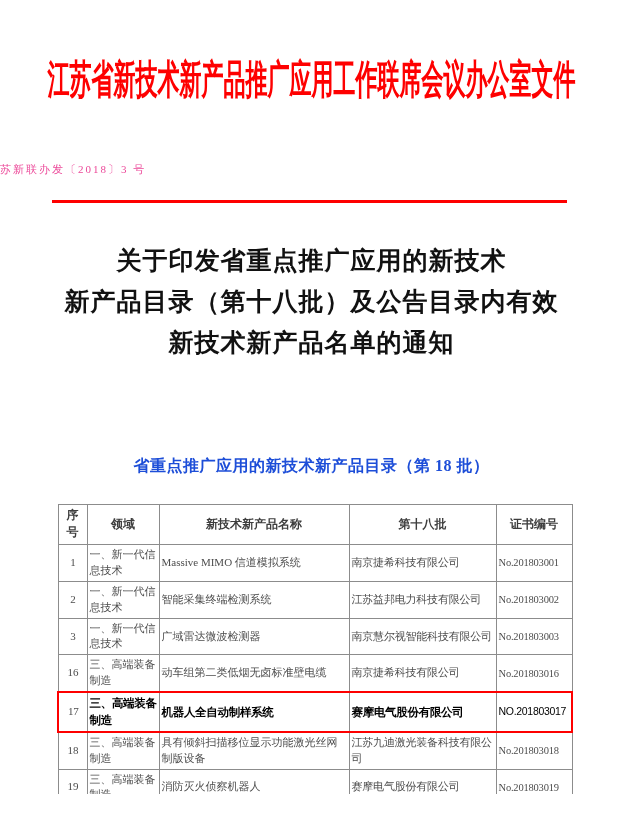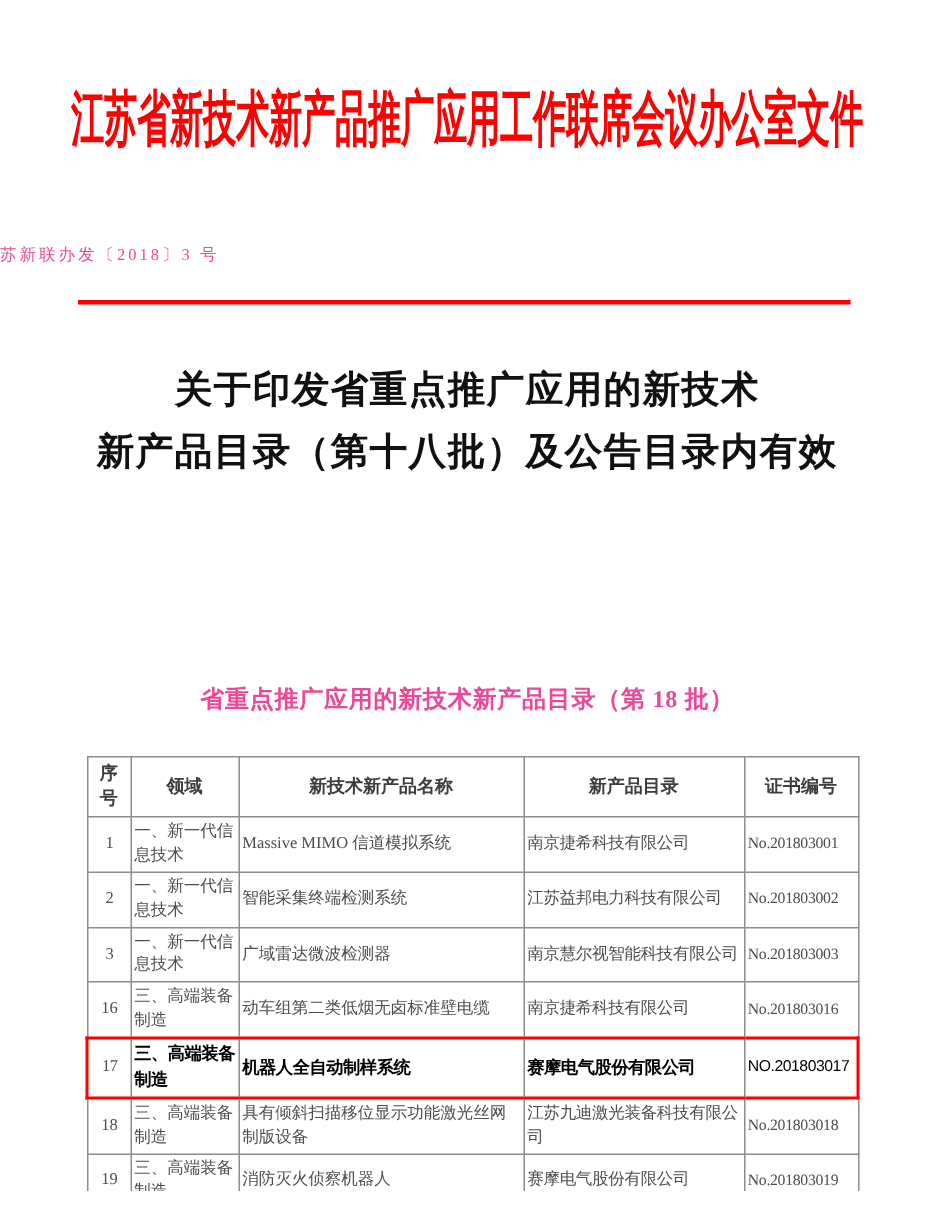--- a/index.html
+++ b/index.html
@@ -53,21 +53,21 @@
     font-size:25px; font-weight:bold;
     color:var(--title-text,#111);
     line-height:41px;
     letter-spacing:1px;
   }
   
   .table-title{
     position:absolute; top:456px; left:0;
     width:100%; text-align:center;
     font-size:16px; font-weight:bold;
-    color:#ec4899;
+    color:#1d4ed8;
     letter-spacing:0.5px;
   }
   
   table.catalog{
     position:absolute; top:504px; left:57px;
     width:514px;
     border-collapse:collapse;
     table-layout:fixed;
     font-size:11px;
     color:var(--body-text,#4d4d4d);
@@ -120,38 +120,39 @@
     <span class="banner-text">江苏省新技术新产品推广应用工作联席会议办公室文件</span>
   </div>
 
   <div class="doc-number">苏新联办发〔2018〕3 号</div>
 
   <div class="red-line"></div>
 
   <div class="main-title">
     <div>关于印发省重点推广应用的新技术</div>
     <div>新产品目录（第十八批）及公告目录内有效</div>
+    <div>新技术新产品名单的通知</div>
   </div>
 
   <div class="table-title">省重点推广应用的新技术新产品目录（第 18 批）</div>
 
   <table class="catalog">
     <colgroup>
       <col class="col-no">
       <col class="col-field">
       <col class="col-product">
       <col class="col-company">
       <col class="col-cert">
     </colgroup>
     <thead>
       <tr>
           <th class="col-no">序号</th>
           <th class="col-field">领域</th>
           <th class="col-product">新技术新产品名称</th>
-          <th class="col-company">新产品目录</th>
+          <th class="col-company">第十八批</th>
           <th class="col-cert">证书编号</th>
         </tr>
     </thead>
     <tbody>
         <tr>
           <td class="col-no">1</td>
           <td class="col-field">一、新一代信息技术</td>
           <td class="col-product">Massive MIMO 信道模拟系统</td>
           <td class="col-company">南京捷希科技有限公司</td>
           <td class="col-cert">No.201803001</td>

